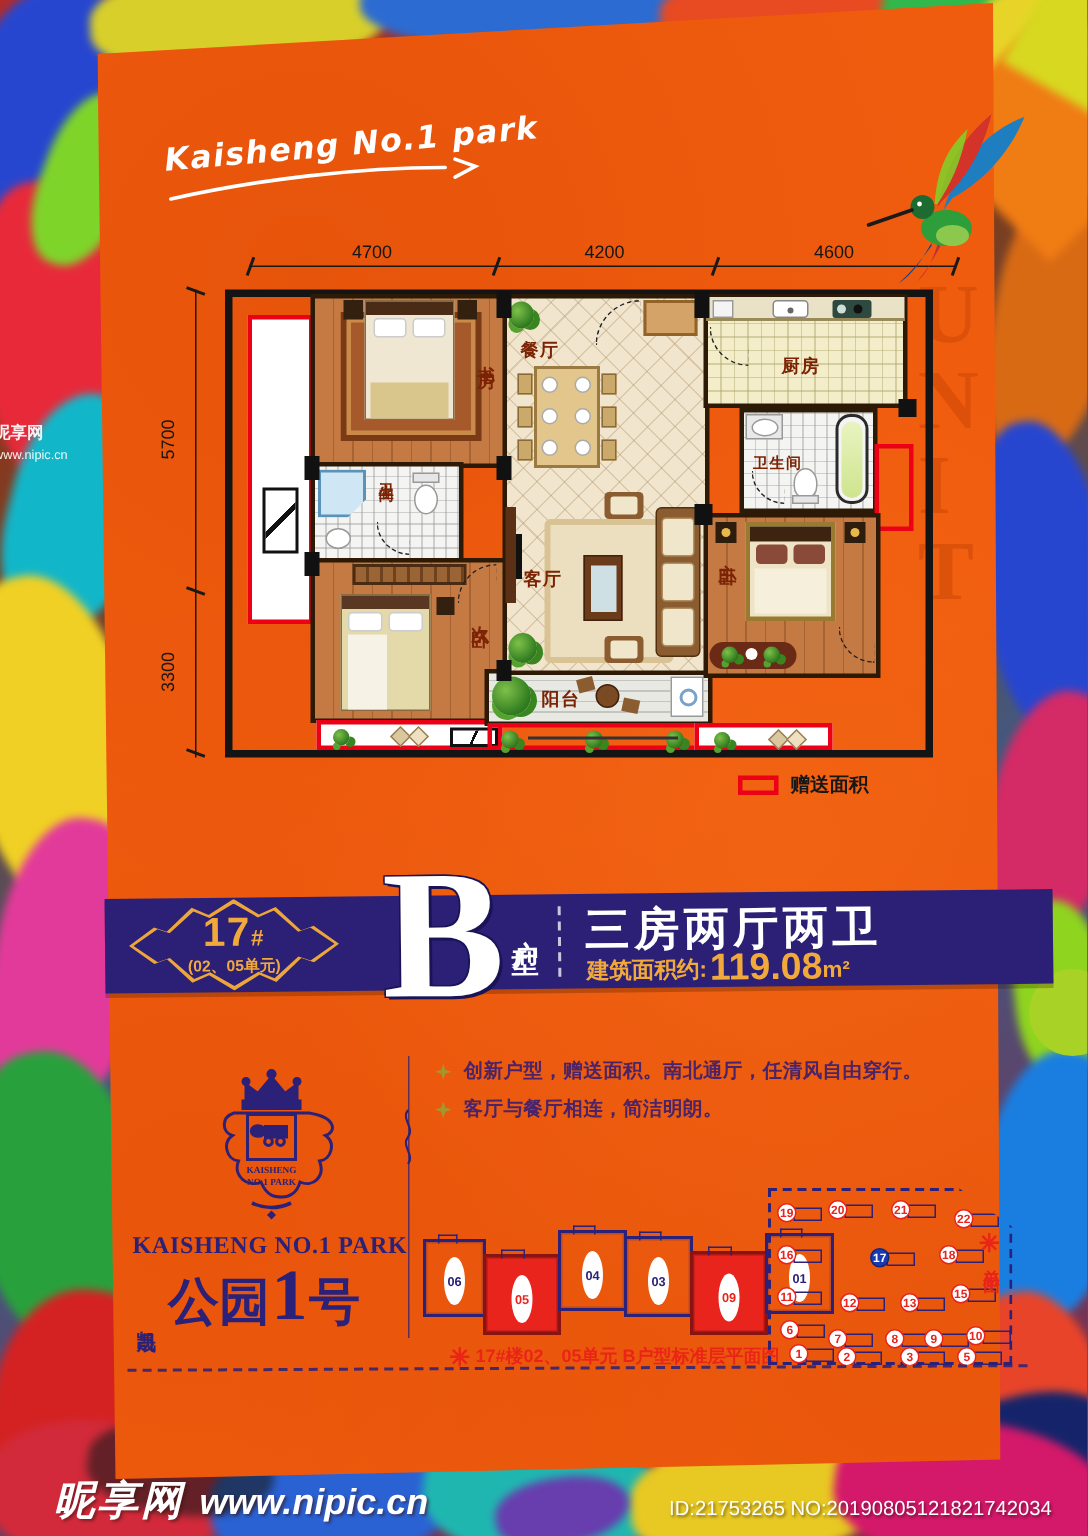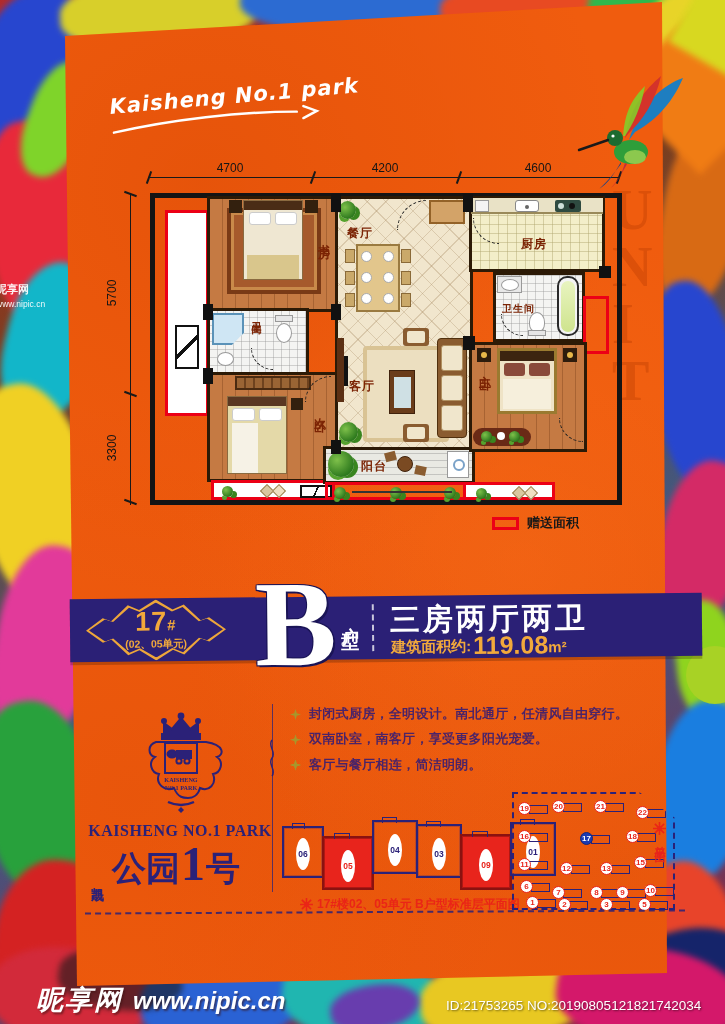--- a/index.html
+++ b/index.html
@@ -28,21 +28,21 @@
   .hand-underline { display:block; margin-top:2px; }
 
   .ghost-letters { position:absolute; left:612px; top:182px; width:0.62em; font-size:56px;
       font-family:"Liberation Serif", serif; color:rgba(186,60,2,.38); word-break:break-all;
       line-height:1.02; font-weight:700; letter-spacing:0; }
 
   
   .bird { position:absolute; left:573px; top:60px; z-index:4; }
 
   
-  .dim-h { position:absolute; left:148px; top:163px; width:472px; height:20px; }
+  .dim-h { position:absolute; left:166px; top:163px; width:472px; height:20px; }
   .dim-h .line { position:absolute; left:0; right:0; top:14px; border-top:1.6px solid #191919; }
   .dim-h .tick { position:absolute; top:8px; width:1.8px; height:13px; background:#191919; transform:rotate(20deg); }
   .dim-h .lbl { position:absolute; top:-2px; font-size:12px; color:#161616; transform:translateX(-50%); }
   .dim-v { position:absolute; left:118px; top:193px; width:20px; height:312px; }
   .dim-v .line { position:absolute; top:0; bottom:0; left:12px; border-left:1.6px solid #191919; }
   .dim-v .tick { position:absolute; left:6px; width:13px; height:1.8px; background:#191919; transform:rotate(20deg); }
   .dim-v .lbl { position:absolute; left:-6px; font-size:12px; color:#161616; transform:translate(-50%,-50%) rotate(-90deg); white-space:nowrap; }
 
   .plan { position:absolute; left:150px; top:193px; width:472px; height:312px;
       border:5px solid #141414; }
@@ -470,22 +470,21 @@
       <span class="cn-word">公园</span>
       <span class="cn-number">1</span>
       <span class="cn-suffix">号</span>
     </div>
     <div class="v-divider"></div>
     <svg class="v-orn" width="14" height="40" viewBox="0 0 14 40">
       <path d="M7 2 C 2 8, 12 14, 7 20 C 2 26, 12 32, 7 38" stroke="#2b2178" fill="none" stroke-width="1.4"></path>
     </svg>
 
     <ul class="features">
-      <li><span class="diamond"></span><span>封闭式厨房，全明设计。南北通厅，任清风自由穿行。</span></li>
-      <li><span class="diamond"></span><span>双南卧室，南客厅，享受更多阳光宠爱。</span></li>
+      <li><span class="diamond"></span><span>创新户型，赠送面积。南北通厅，任清风自由穿行。</span></li>
       <li><span class="diamond"></span></li>
       <li><span class="diamond"></span><span>客厅与餐厅相连，简洁明朗。</span></li>
     </ul>
 
     <div class="floor-plate">
         <div class="fp-unit" style="left: 0px; top: 12px; width: 42px; height: 52px;">
           <span class="fp-num">06</span>
         </div>
         <div class="fp-unit hl" style="left: 40px; top: 22px; width: 52px; height: 54px;">
           <span class="fp-num">05</span>

